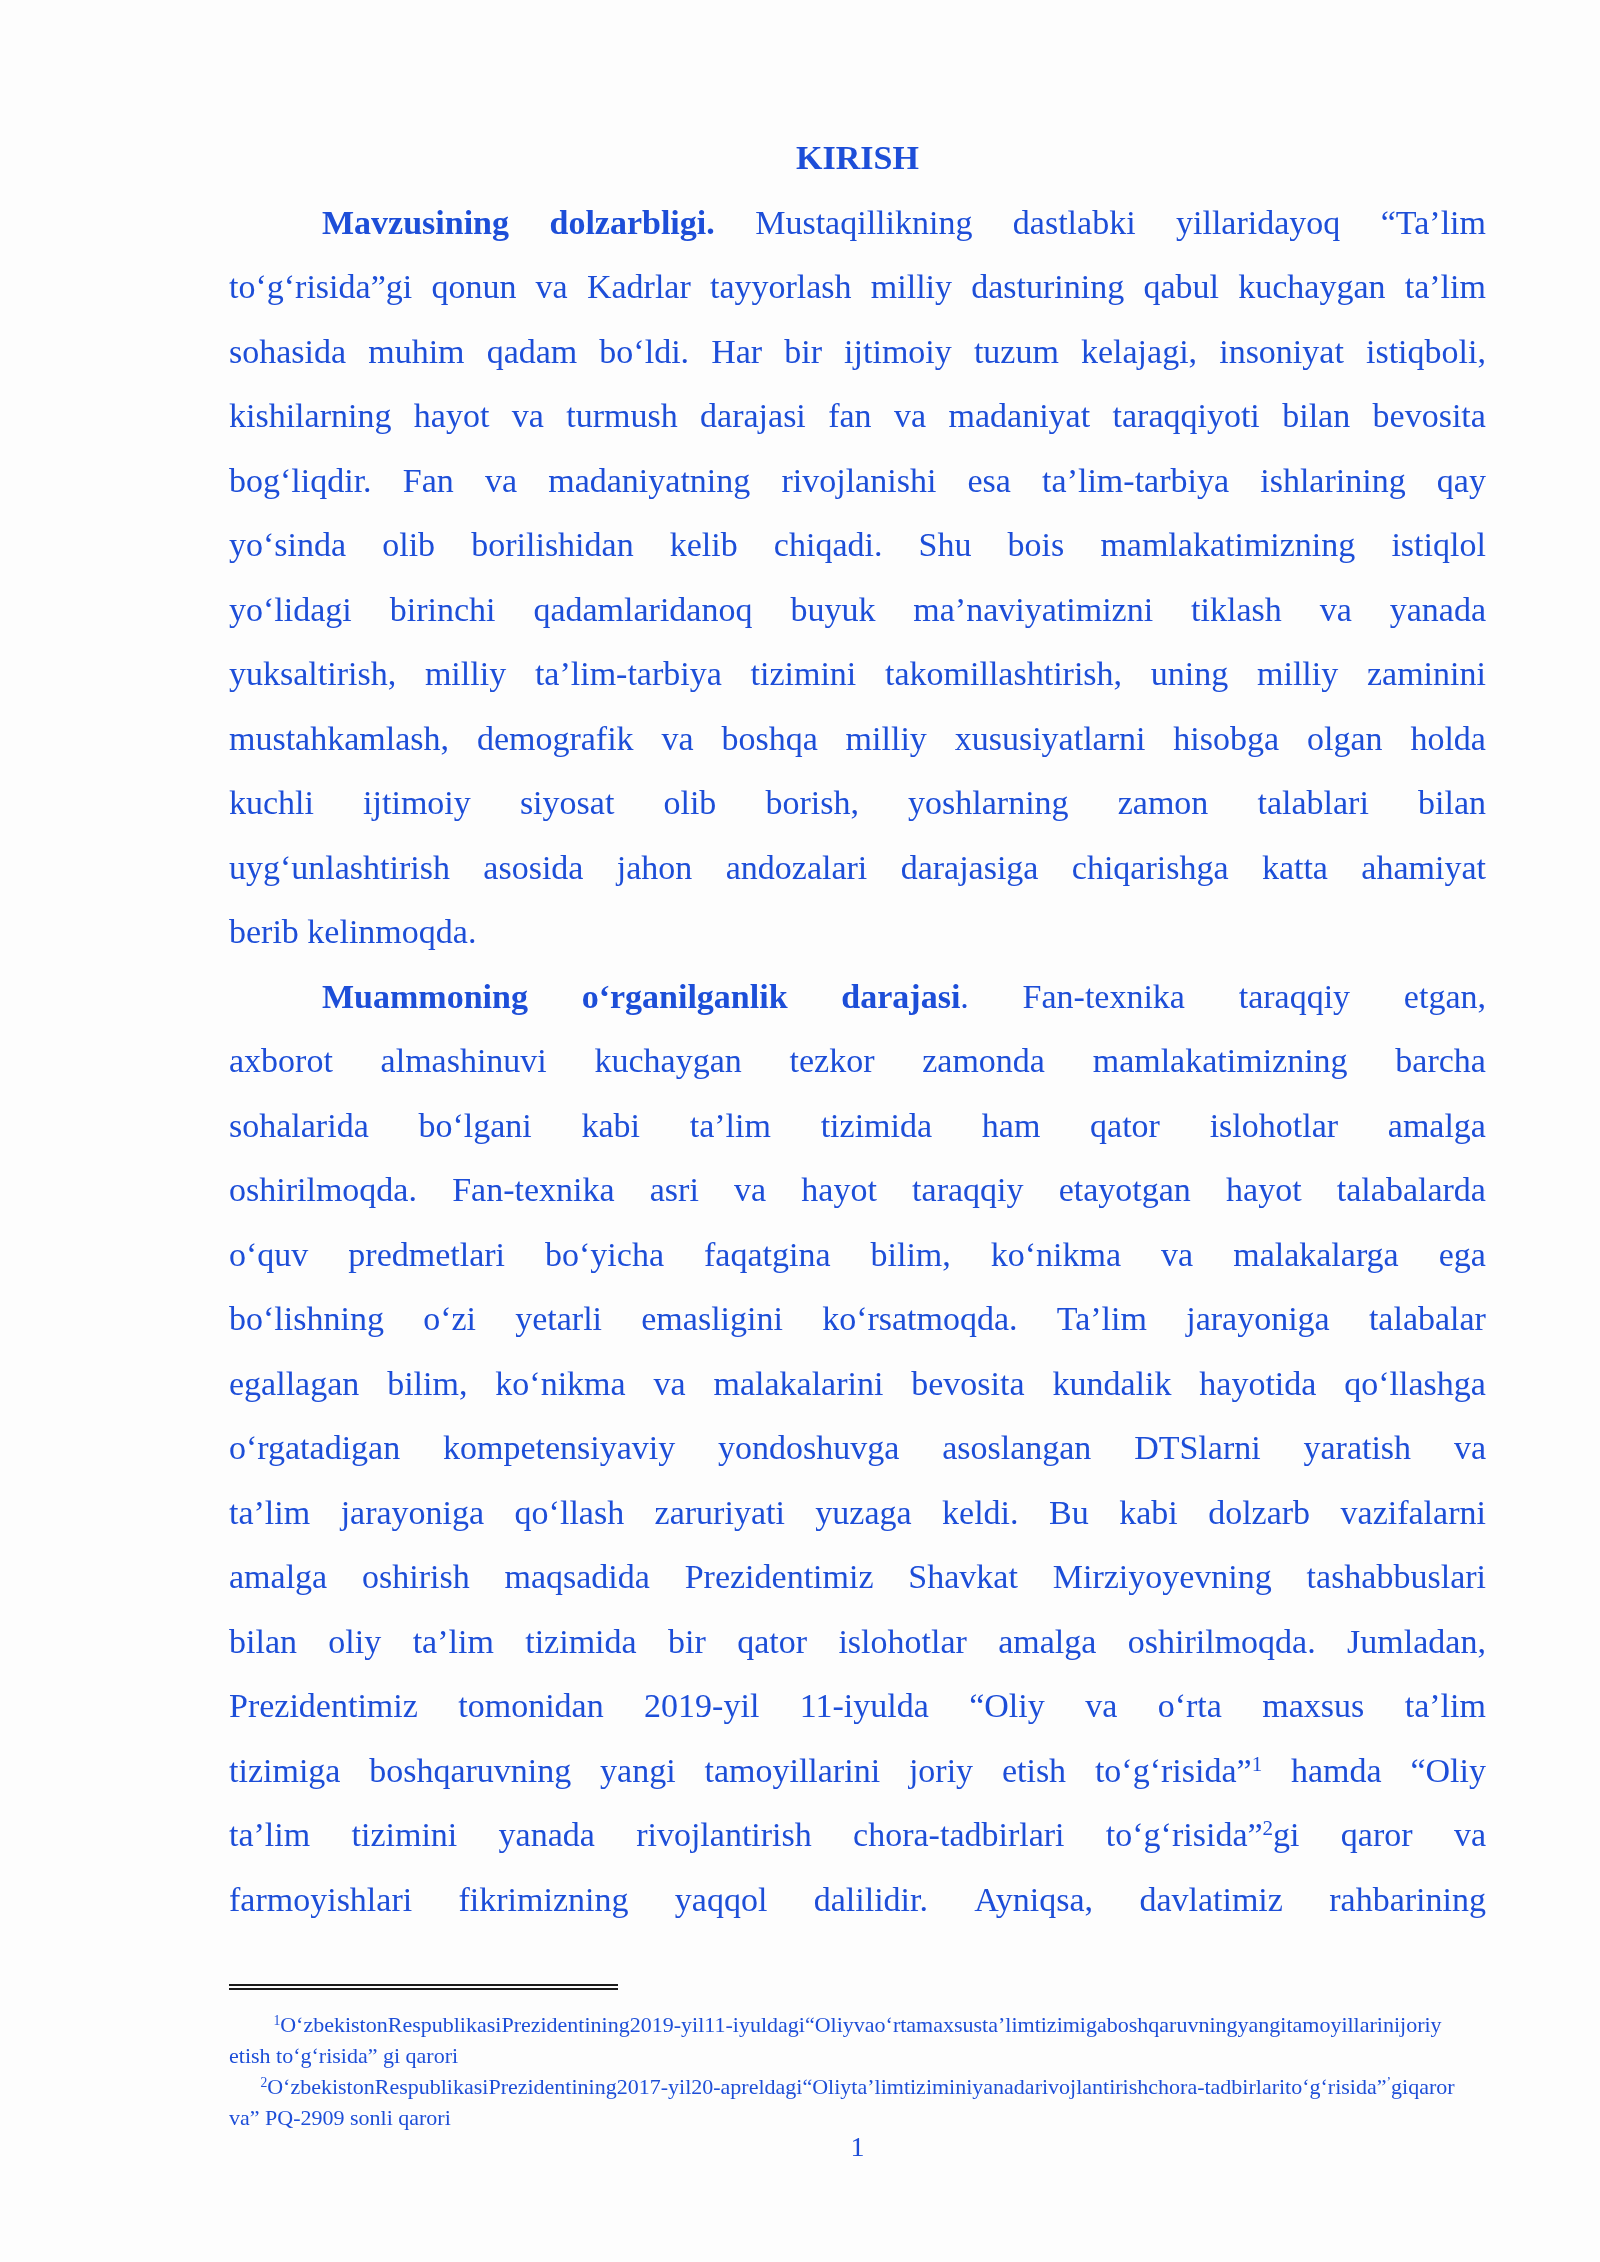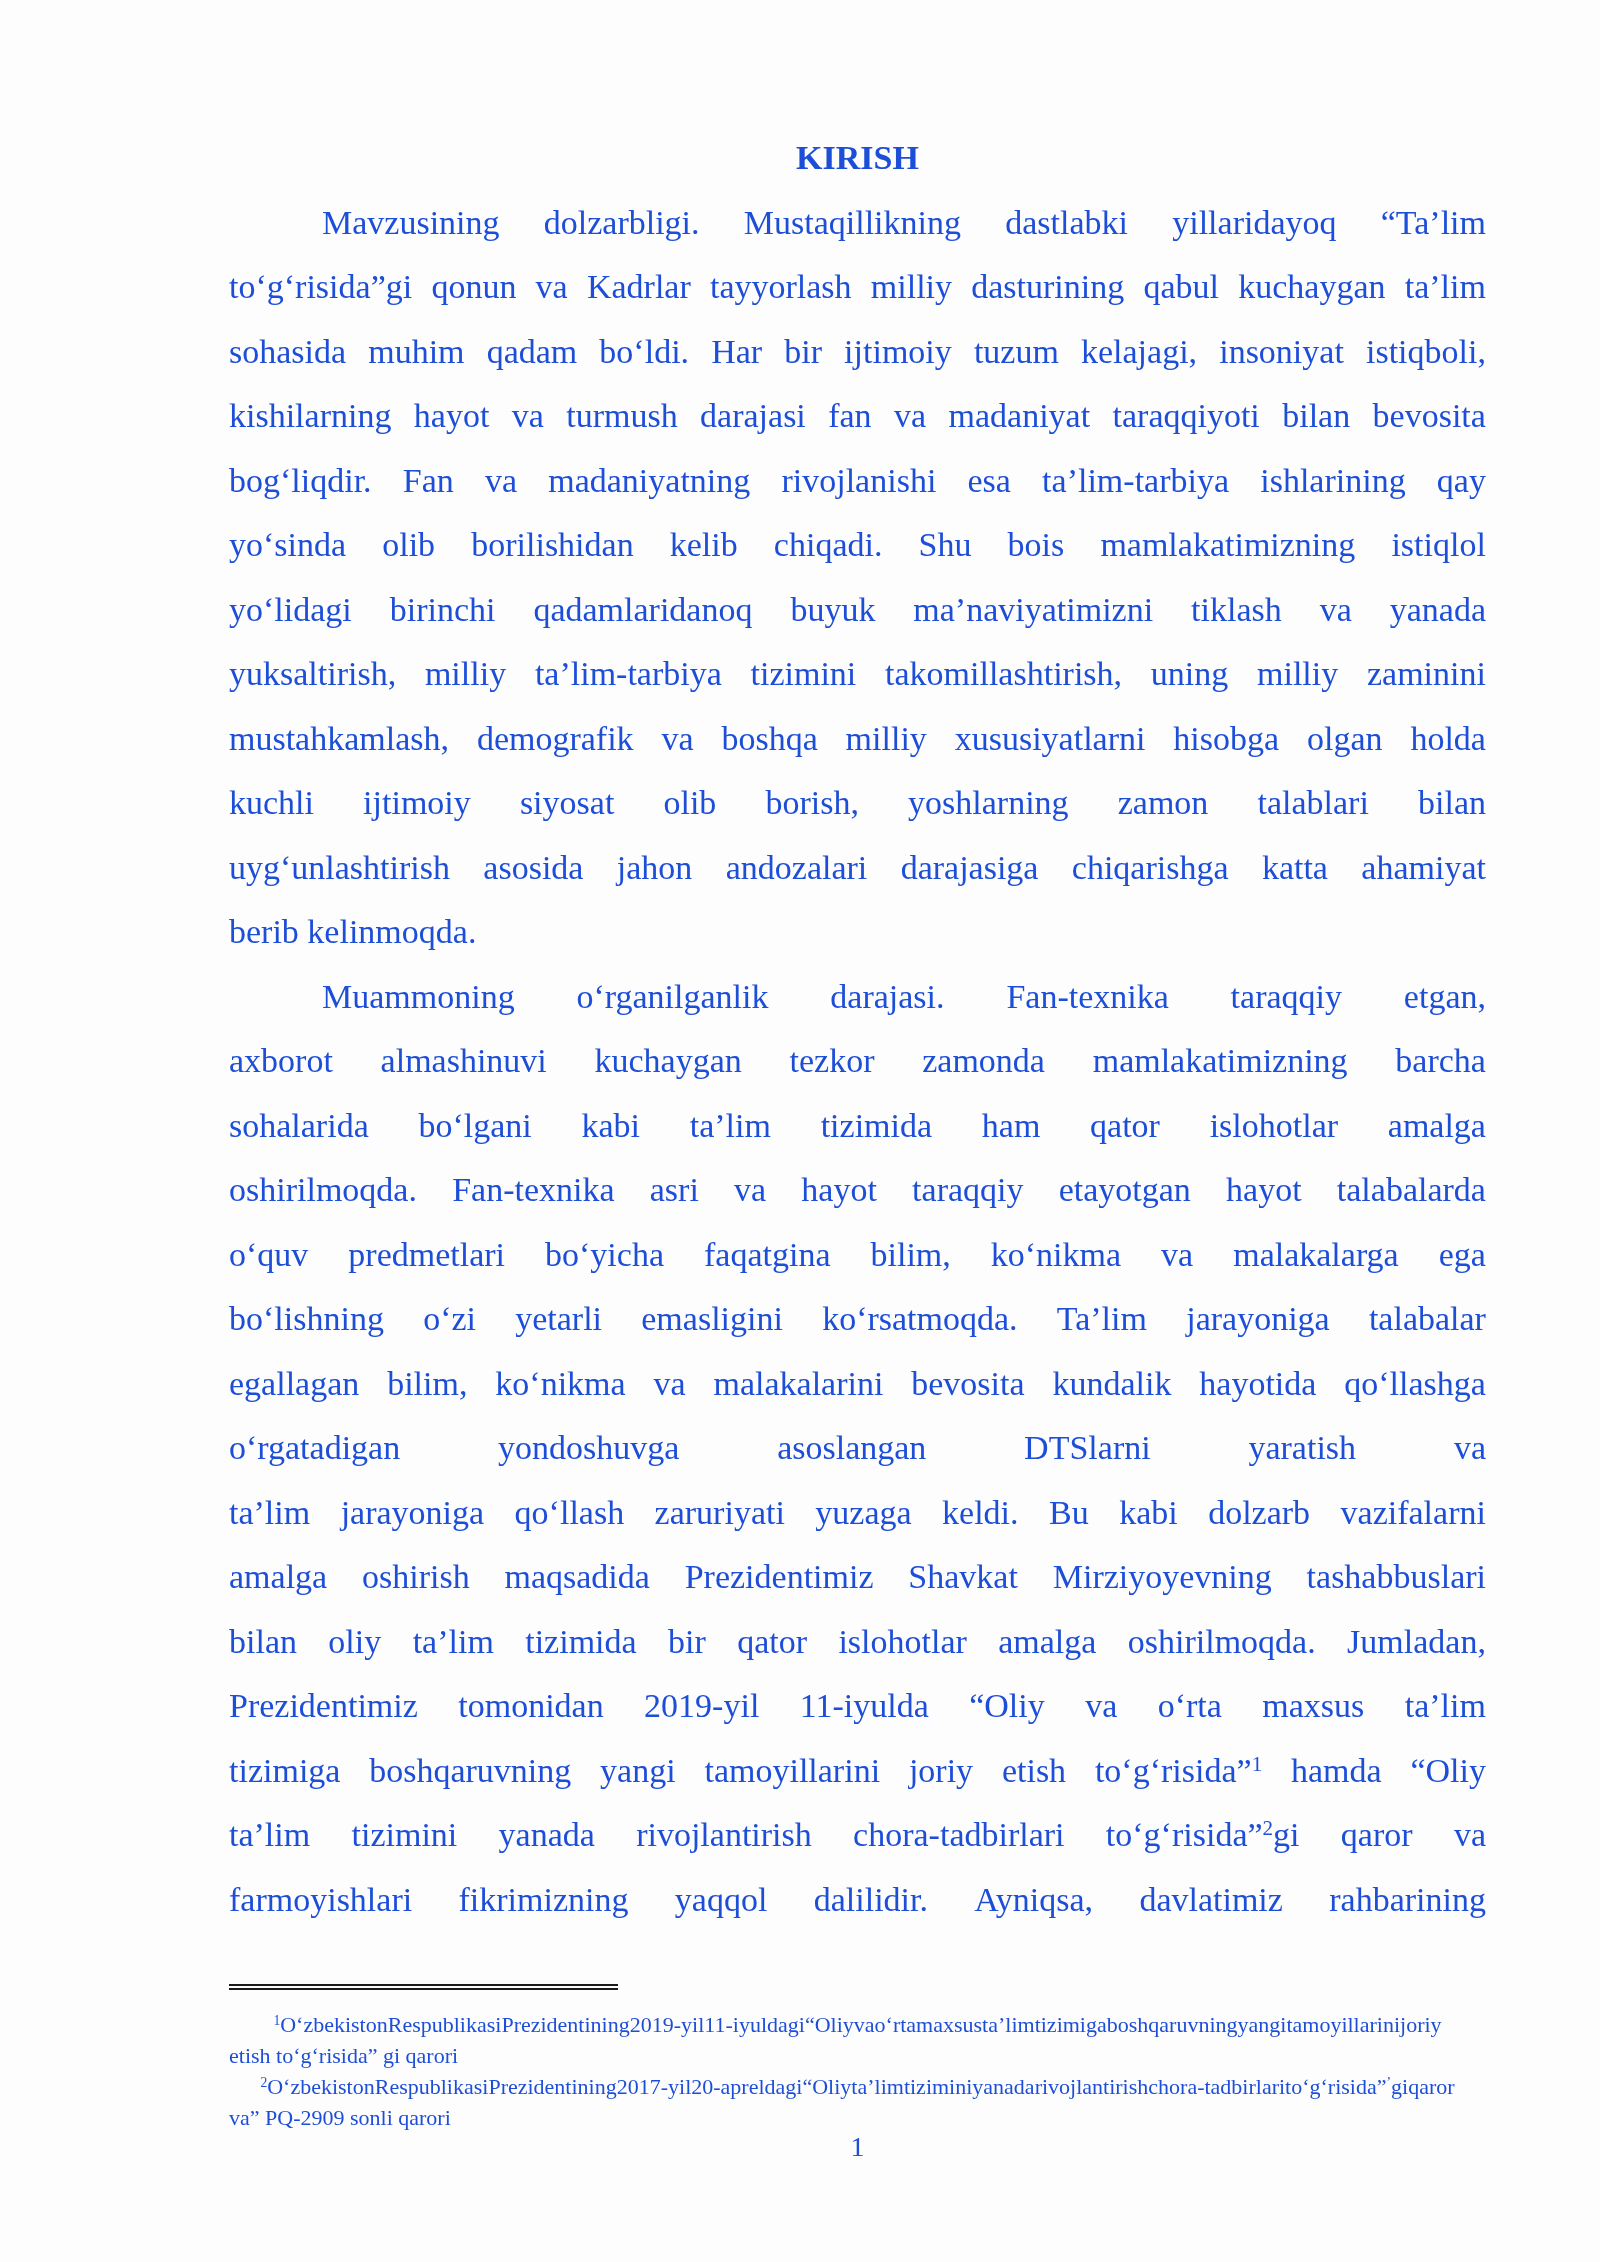--- a/index.html
+++ b/index.html
@@ -23,21 +23,21 @@
   }
   .doc-title{
     font-weight:bold;
     text-align:center;
     height:64.5px;
   }
   .tline{height:64.5px;}
   .tline.just{display:flex;justify-content:space-between;}
   .tline.ind{padding-left:93px;}
   .tline.left{white-space:pre-wrap;}
-  .b{font-weight:normal;}
+  .b{font-weight:bold;}
   .sup{font-size:0.62em;position:relative;top:-0.5em;line-height:0;}
   #fn-sep{
     position:absolute;
     left:229px;
     top:1984px;
     width:389px;
     height:2px;
     border-top:2px solid #1b1b1b;
     border-bottom:2px solid #1b1b1b;
   }
@@ -257,20 +257,21 @@
           <span class="tok"><span>ko‘nikma</span></span>
           <span class="tok"><span>va</span></span>
           <span class="tok"><span>malakalarini</span></span>
           <span class="tok"><span>bevosita</span></span>
           <span class="tok"><span>kundalik</span></span>
           <span class="tok"><span>hayotida</span></span>
           <span class="tok"><span>qo‘llashga</span></span>
         </div>
         <div class="tline just">
           <span class="tok"><span>o‘rgatadigan</span></span>
+          <span class="tok"><span>kompetensiyaviy</span></span>
           <span class="tok"><span>yondoshuvga</span></span>
           <span class="tok"><span>asoslangan</span></span>
           <span class="tok"><span>DTSlarni</span></span>
           <span class="tok"><span>yaratish</span></span>
           <span class="tok"><span>va</span></span>
         </div>
         <div class="tline just">
           <span class="tok"><span>ta’lim</span></span>
           <span class="tok"><span>jarayoniga</span></span>
           <span class="tok"><span>qo‘llash</span></span>

